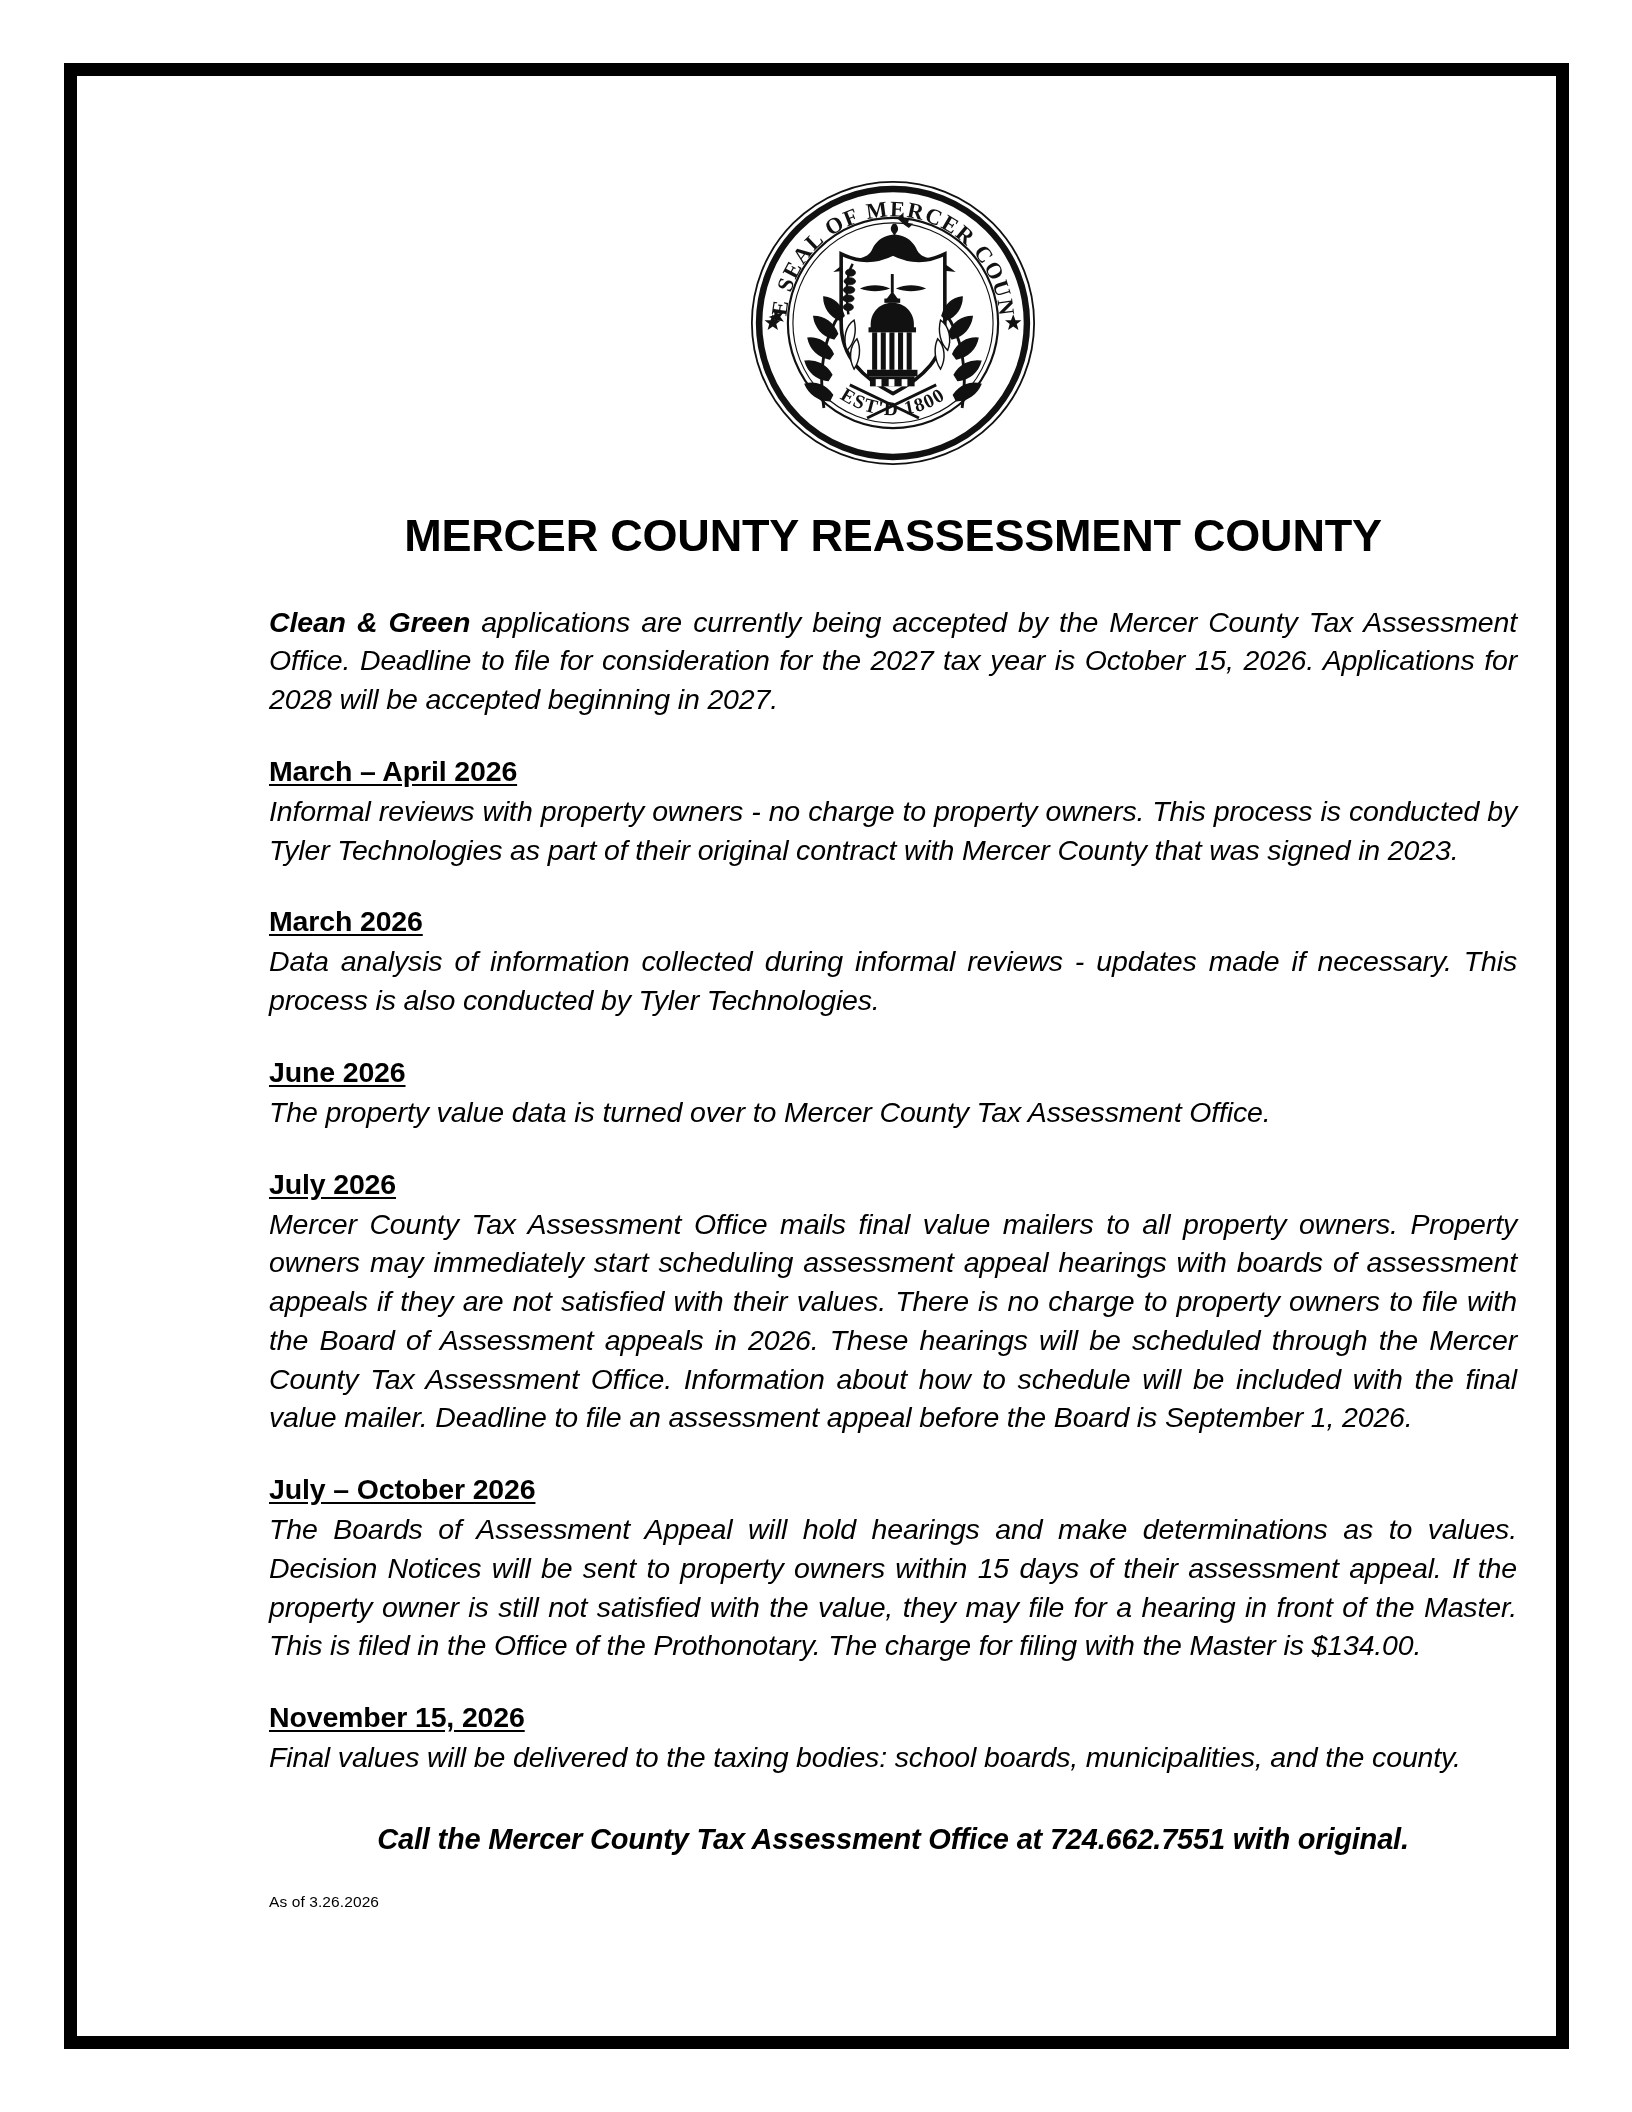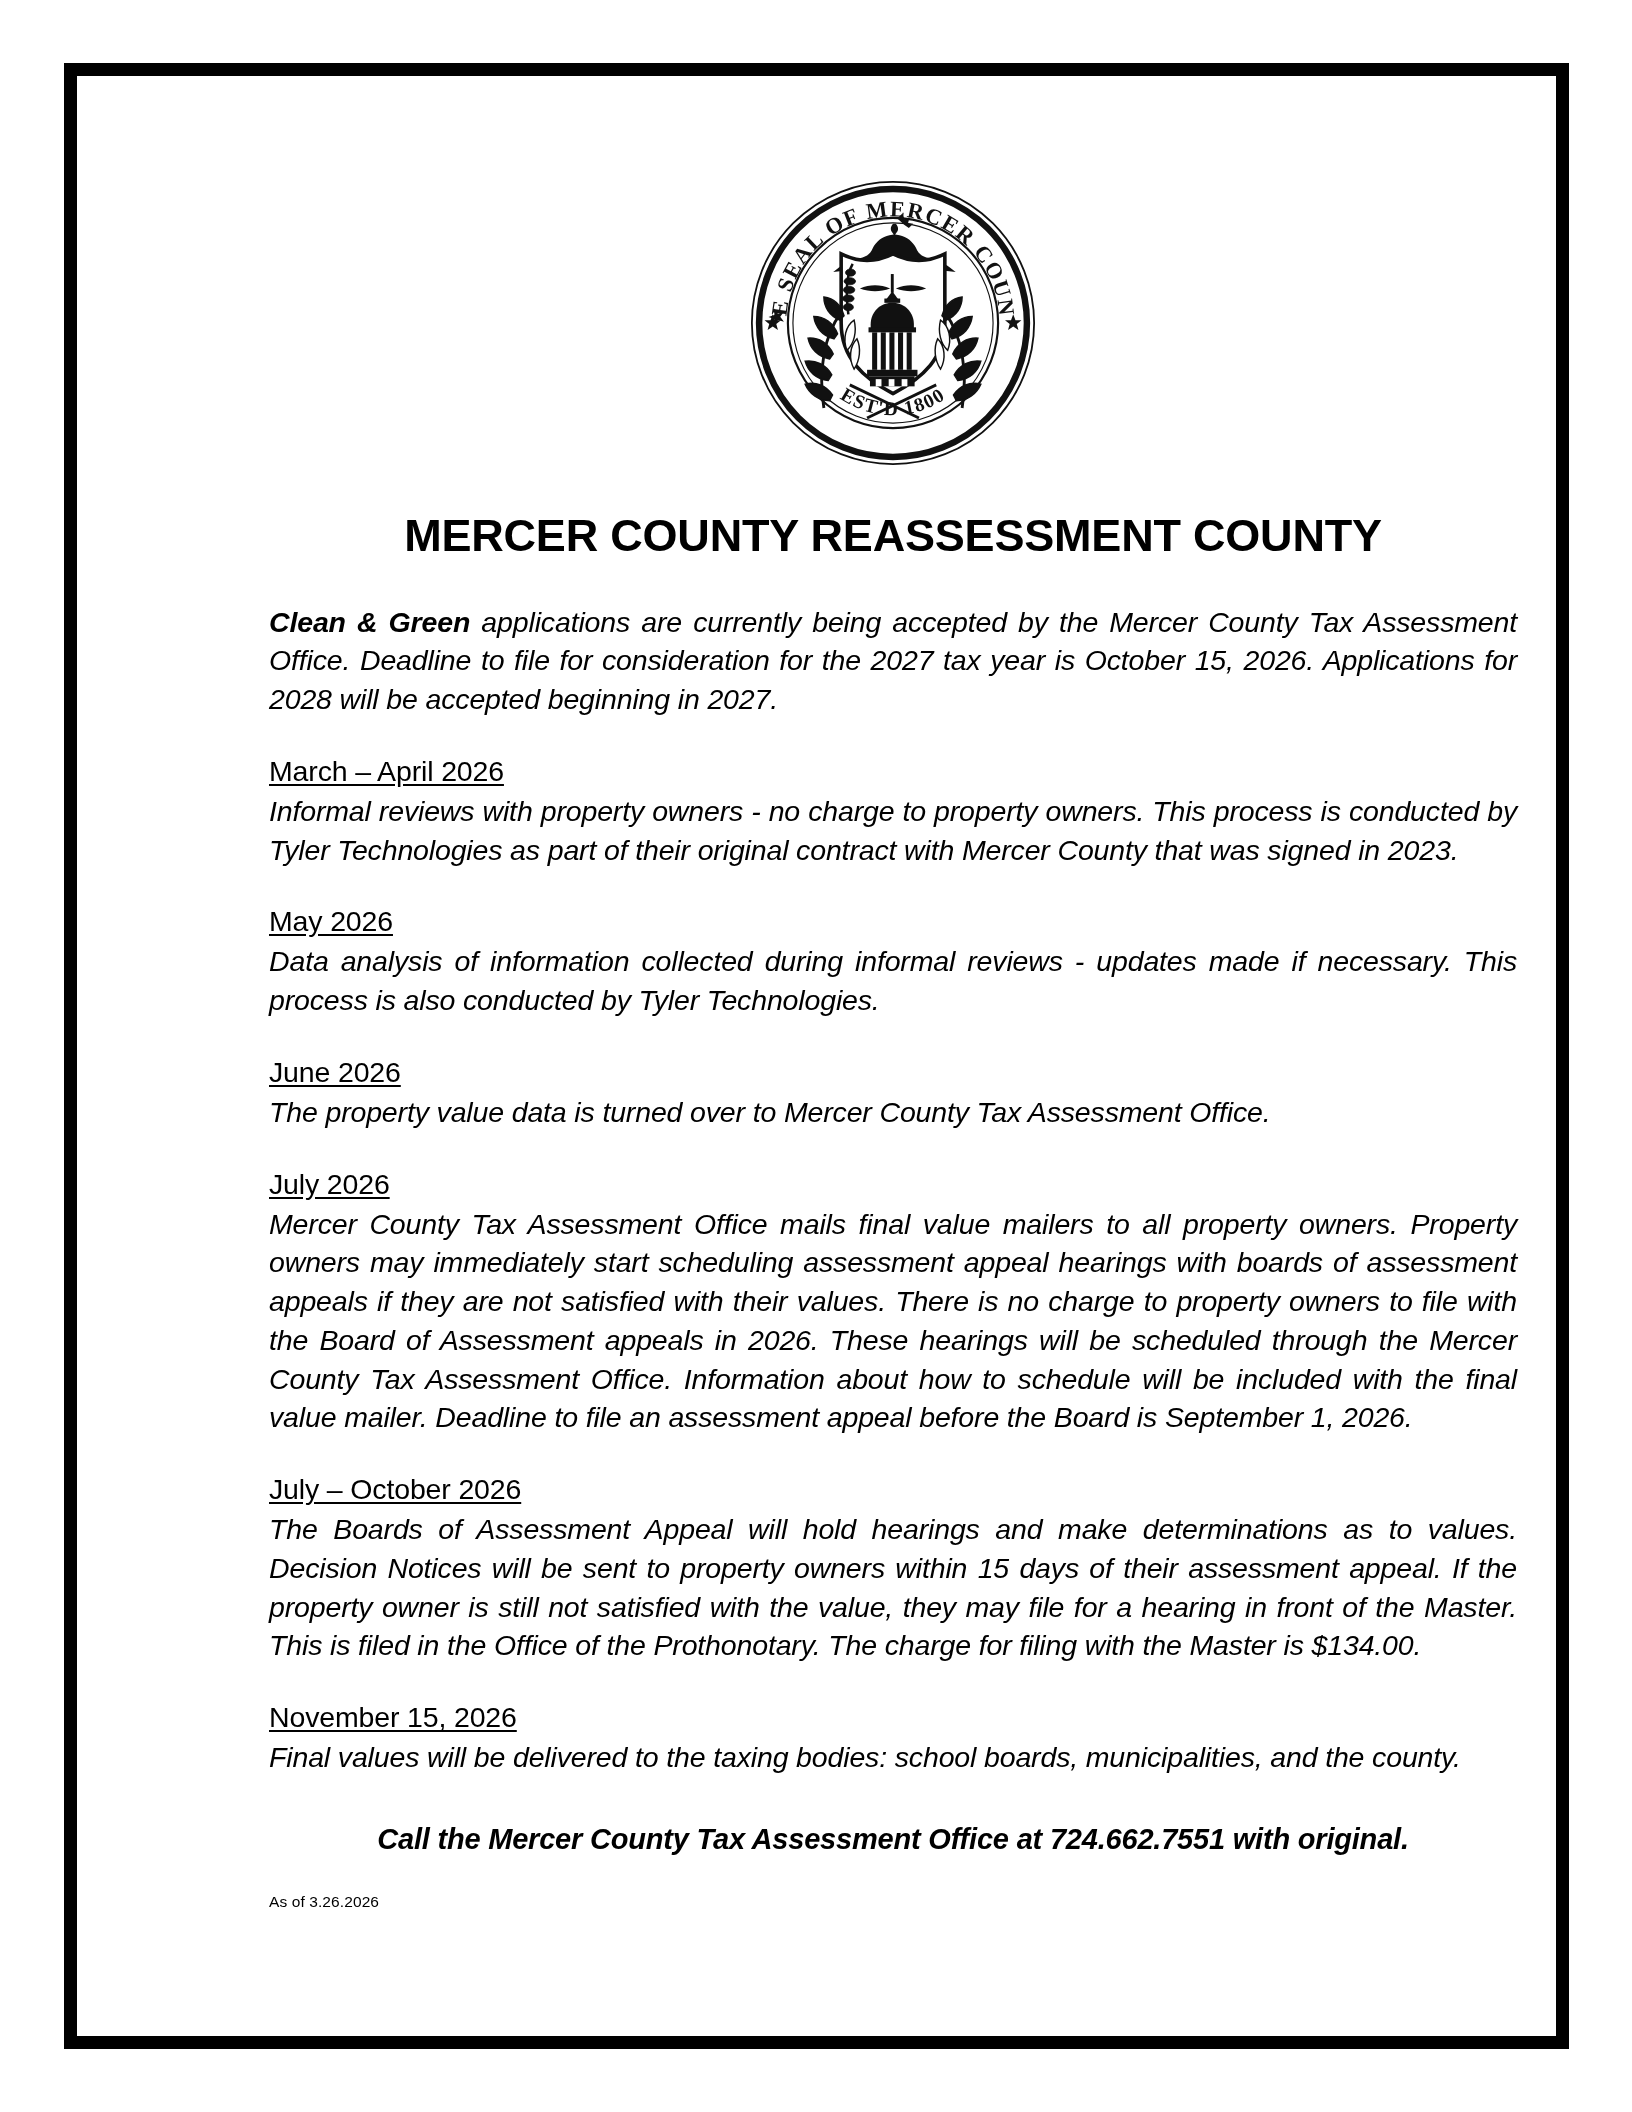--- a/index.html
+++ b/index.html
@@ -87,21 +87,21 @@
   }
   .para b {
     font-weight: 700;
   }
 
   .section {
     margin-top: 34px;
   }
   .section-head {
     font-size: 28.5px;
-    font-weight: 400;
+    font-weight: 700;
     text-decoration: underline;
     text-underline-offset: 3px;
     display: inline-block;
     margin: 0 0 2px 0;
     line-height: 1.3;
     letter-spacing: -0.15px;
   }
 
   .callout {
     margin-top: 44px;
@@ -235,21 +235,21 @@
       <h1 class="doc-title">MERCER COUNTY REASSESSMENT COUNTY</h1>
 
       <p class="para first"><b>Clean &amp; Green</b><span> applications are currently being accepted by the Mercer County Tax Assessment Office. Deadline to file for consideration for the 2027 tax year is October 15, 2026. Applications for 2028 will be accepted beginning in 2027.</span></p>
 
       <div class="section">
         <div class="section-head">March – April 2026</div>
         <p class="para">Informal reviews with property owners - no charge to property owners. This process is conducted by Tyler Technologies as part of their original contract with Mercer County that was signed in 2023.</p>
       </div>
 
       <div class="section">
-        <div class="section-head">May 2026</div>
+        <div class="section-head">March 2026</div>
         <p class="para">Data analysis of information collected during informal reviews - updates made if necessary. This process is also conducted by Tyler Technologies.</p>
       </div>
 
       <div class="section">
         <div class="section-head">June 2026</div>
         <p class="para narrow">The property value data is turned over to Mercer County Tax Assessment Office.</p>
       </div>
 
       <div class="section">
         <div class="section-head">July 2026</div>

